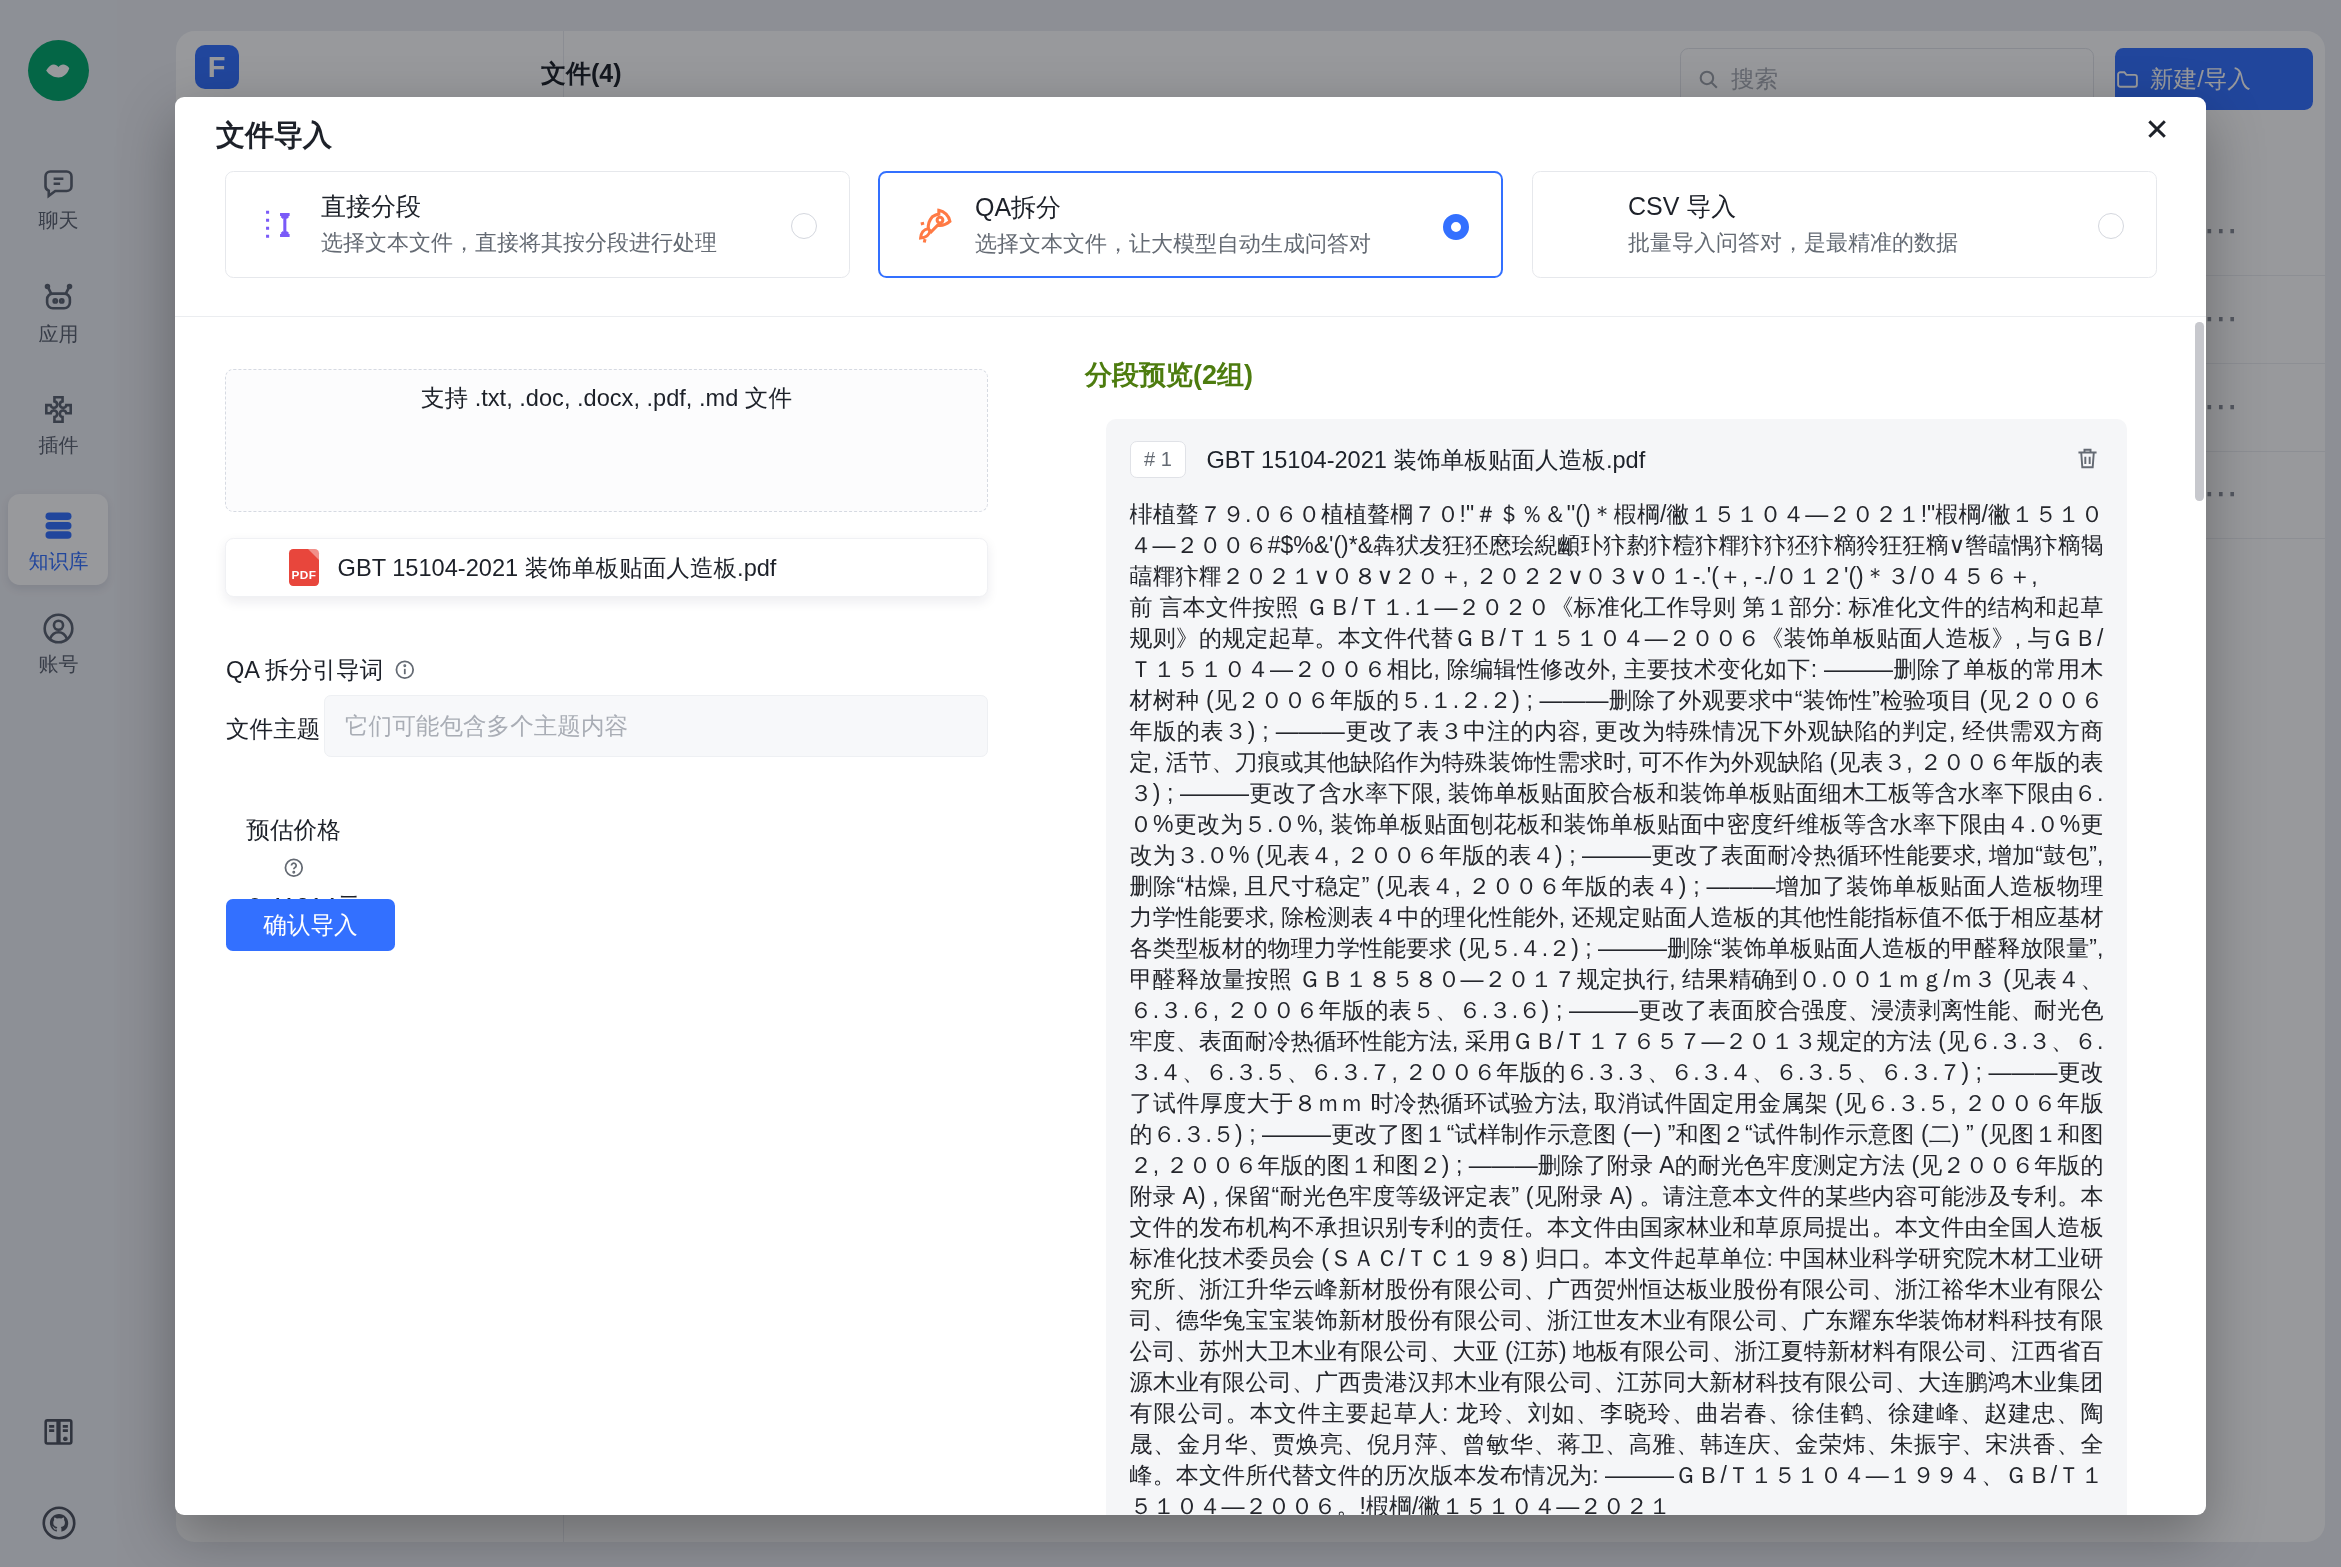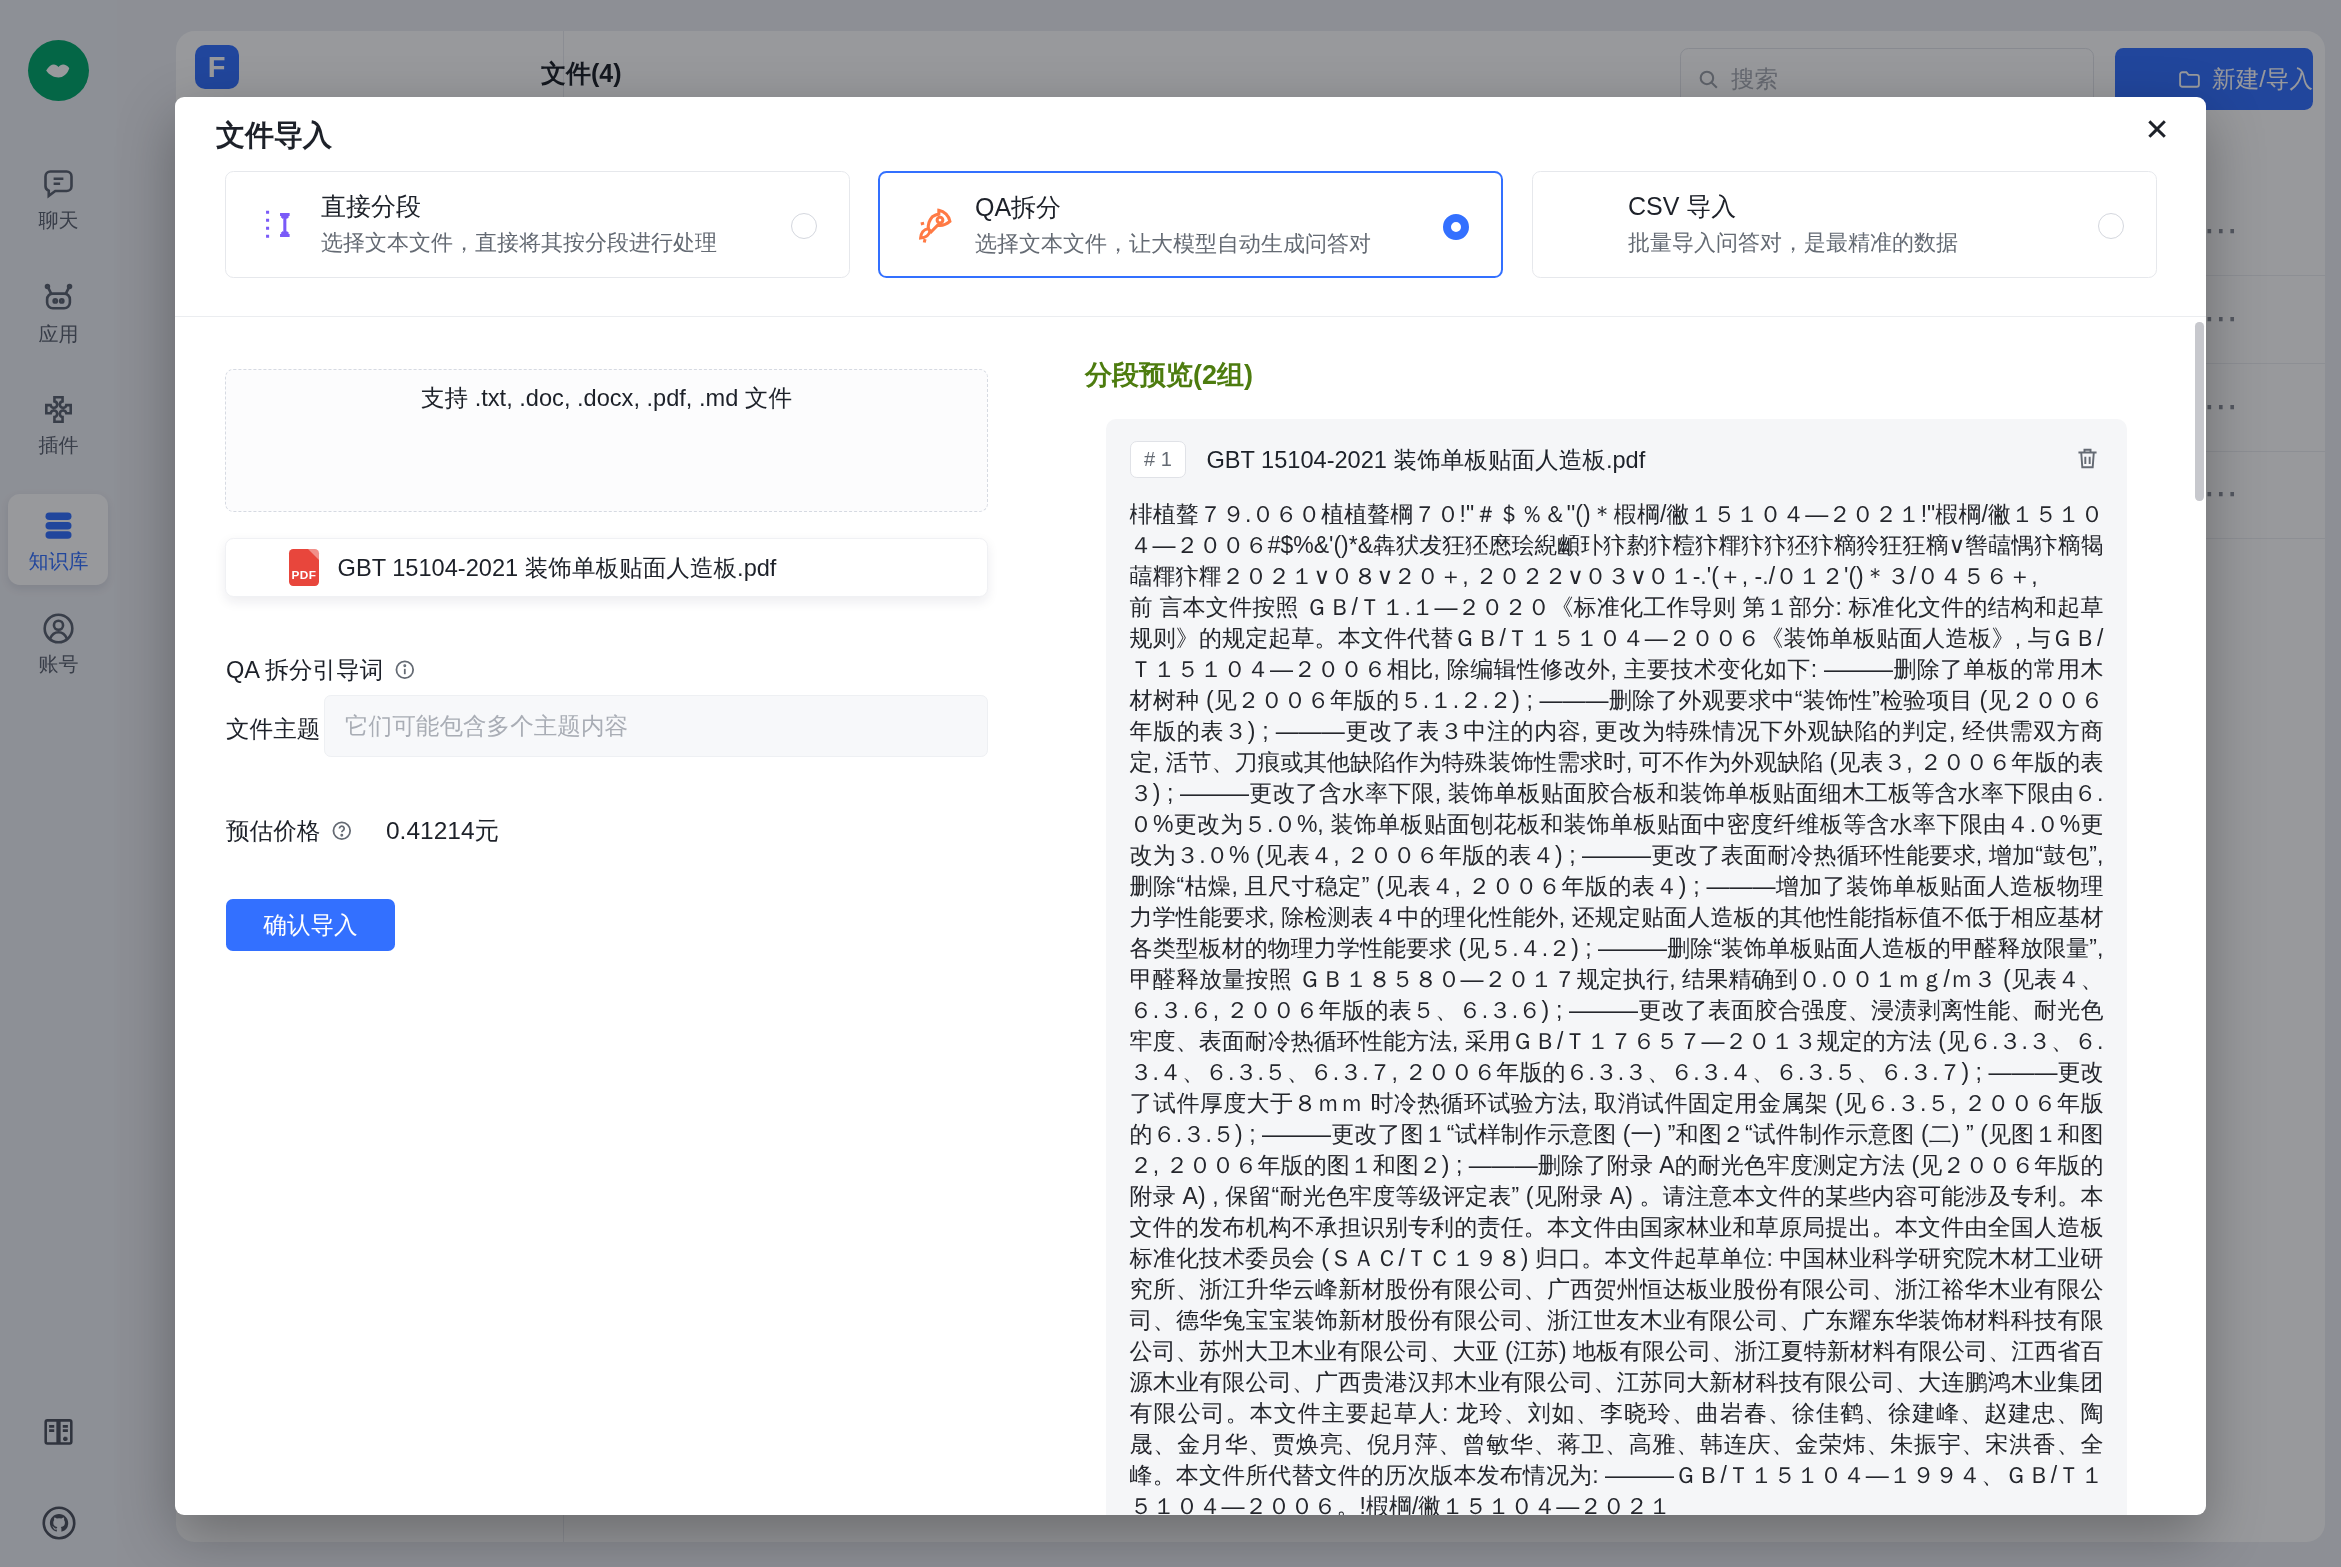--- a/index.html
+++ b/index.html
@@ -15,21 +15,21 @@
              background:#3370ff; color:#fff; font-size:29px; font-weight:bold;
              display:flex; align-items:center; justify-content:center; }
   .page-title { position:absolute; left:365px; top:26px; font-size:25px; font-weight:bold; color:#1d2129; }
   .search-box { position:absolute; left:1504px; top:17px; width:414px; height:62px; background:#fff;
                 border:0.8px solid #e3e5ea; border-radius:8.4px; display:flex; align-items:center; padding:0 15px; }
   .search-box input { border:none; outline:none; background:transparent; font-size:23.6px; color:#1d2129;
                       width:100%; margin-left:10px; font-family:inherit; }
   .search-box input::placeholder { color:#a9adb5; }
   .create-btn { position:absolute; left:1939px; top:17px; width:198px; height:62px; background:#3370ff;
                 color:#fff; border:none; border-radius:8.4px; font-size:23.6px; display:flex; gap:10px;
-                align-items:center; justify-content:flex-end; font-family:inherit; cursor:pointer; }
+                align-items:center; justify-content:flex-start; font-family:inherit; cursor:pointer; }
   .bg-row { position:absolute; left:1941px; width:208px; height:88px; border-bottom:0.8px solid #eceef1; }
   .bg-row .more { position:absolute; right:84px; top:22px; font-size:35px; letter-spacing:2.5px; color:#8a8f99; }
 
   
   .sidebar { position:absolute; left:0; top:0; width:117px; height:1567px; background:#edeff4; z-index:2; }
   .app-logo { position:absolute; left:28px; top:40px; width:61px; height:61px; border-radius:50%;
               background:#00a76b; display:flex; align-items:center; justify-content:center; }
   .nav-item { position:absolute; left:0; width:117px; text-align:center; color:#5b6270; cursor:pointer; }
   .nav-item .nav-icon { display:block; margin:0 auto 3.4px; width:39px; height:39px; }
   .nav-item .nav-label { font-size:20px; }
@@ -77,21 +77,21 @@
                display:flex; align-items:center; padding-left:32px; gap:18.6px; font-size:23.6px; color:#1d2129; cursor:pointer; }
   .pdf-badge { width:30px; height:37px; background:#e8463c; border-radius:4.2px; position:relative; flex:0 0 auto;margin-left:31px; }
   .qa-label-row { position:absolute; left:51px; top:557px; display:flex; align-items:center; gap:10px;
                   font-size:23.6px; color:#1d2129; }
   .topic-label { position:absolute; left:51px; top:616px; font-size:23.6px; color:#1d2129; }
   .topic-input { position:absolute; left:149px; top:598px; width:664px; height:62px; background:#f7f8fa;
                  border:0.8px solid #eef0f3; border-radius:6.8px; font-size:23.6px; color:#1d2129; padding:0 20px;
                  outline:none; font-family:inherit; }
   .topic-input::placeholder { color:#a9adb5; }
   .price-row { position:absolute; left:51px; top:717px; display:flex; align-items:center; gap:10px;
-               font-size:23.6px; color:#1d2129; }
+               font-size:23.6px; color:#1d2129;flex-direction:column; }
   .price-val { margin-left:22px; font-size:24.5px; color:#1d2129; }
   .confirm-btn { position:absolute; left:51px; top:802px; width:169px; height:52px; background:#3370ff; color:#fff;
                  border:none; border-radius:6.8px; font-size:23.6px; font-family:inherit; cursor:pointer; }
 
   
   .preview-title { position:absolute; left:910px; top:260px; font-size:27px; font-weight:bold; color:#4d7c0f; }
   .chunk-card { position:absolute; left:931px; top:322px; width:1021px; height:1182px; background:#f5f6f8;
                 border-radius:10px; padding:20px 23.6px; }
   .chunk-head { display:flex; align-items:center; position:relative; height:41px; }
   .chunk-badge { background:#fff; border:0.8px solid #e0e2e7; border-radius:6.8px; padding:5.9px 13.5px;

